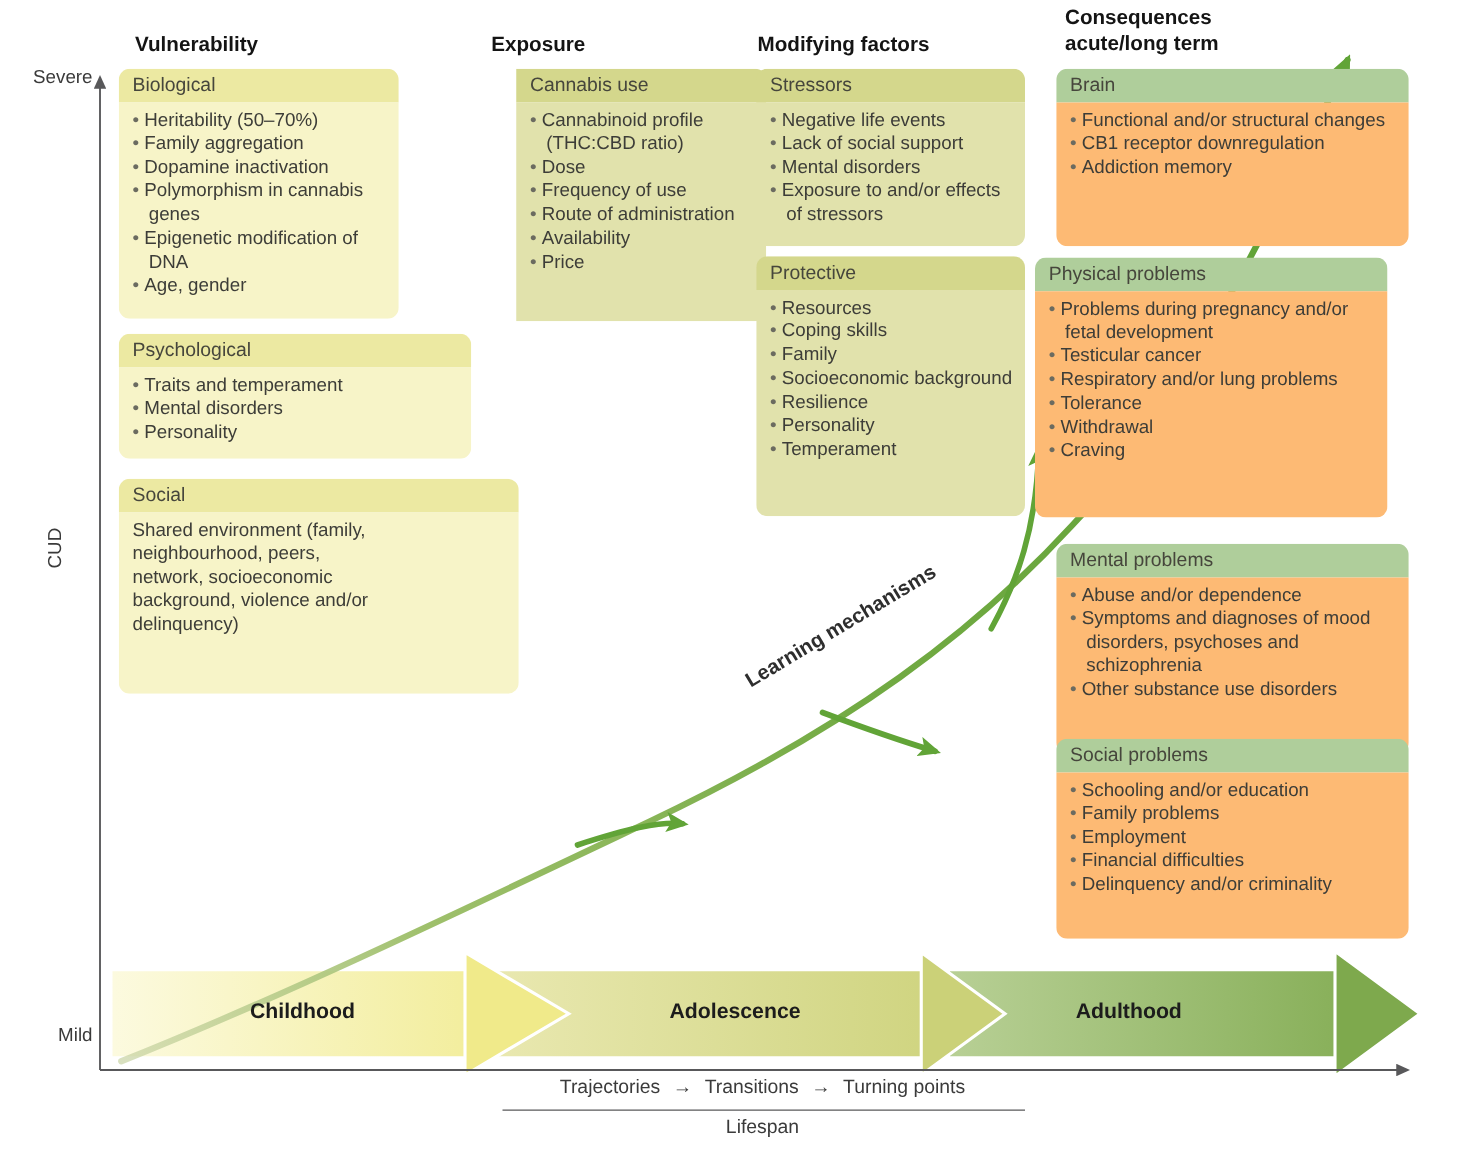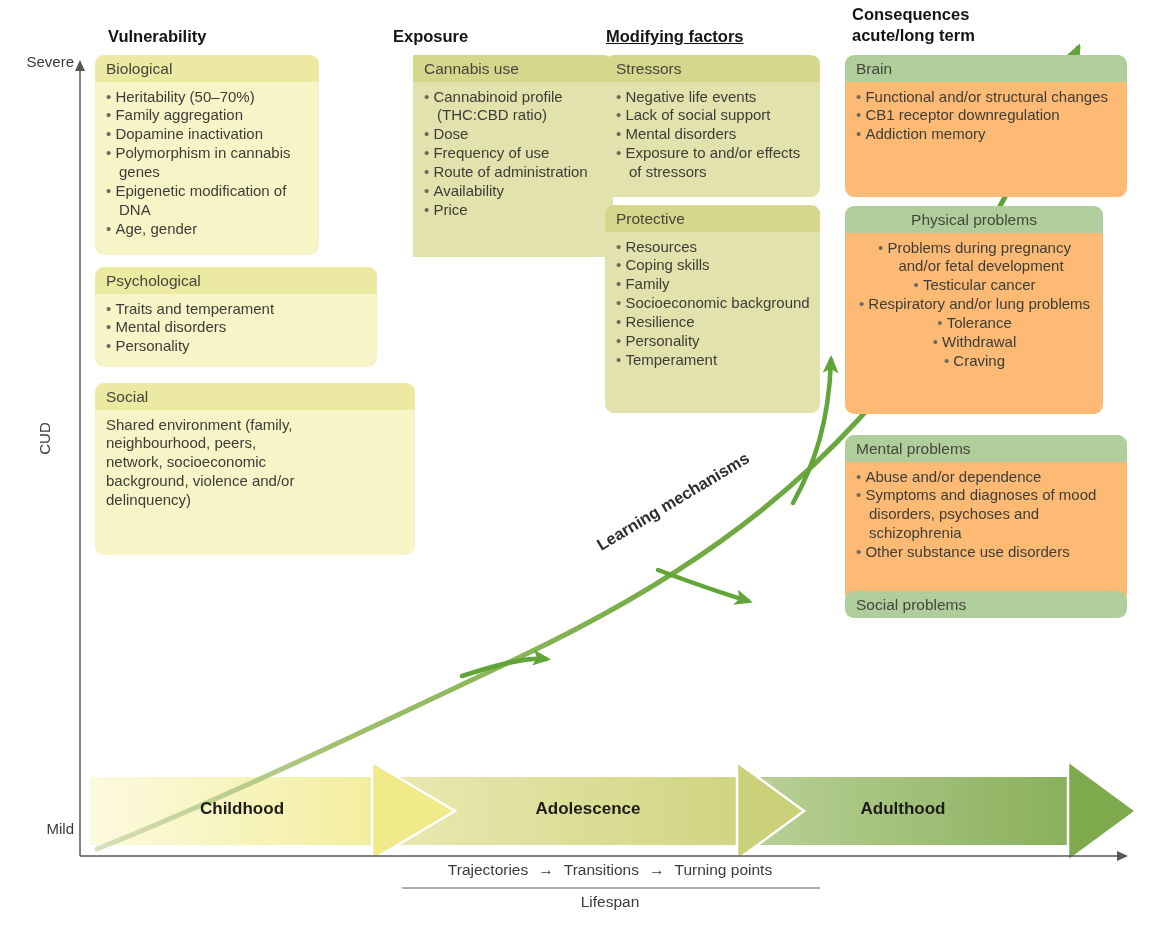--- a/index.html
+++ b/index.html
@@ -83,21 +83,21 @@
     <line x1="80" y1="856" x2="1126" y2="856" stroke="#58585a" stroke-width="1.5" marker-end="url(#mAxis)"></line>
     <line x1="402" y1="888" x2="820" y2="888" stroke="#58585a" stroke-width="1"></line>
   </svg>
 
   <div class="abs axis-label" style="left:18px;top:53px;width:56px;text-align:right;">Severe</div>
   <div class="abs axis-label" style="left:18px;top:820px;width:56px;text-align:right;">Mild</div>
   <div class="abs axis-label" style="left:28px;top:430px;transform:rotate(-90deg);">CUD</div>
 
   <div class="abs col-title" style="left:108px;top:26px;">Vulnerability</div>
   <div class="abs col-title" style="left:393px;top:26px;">Exposure</div>
-  <div class="abs col-title" style="left:606px;top:26px;text-decoration:underline;">Modifying factors</div>
+  <div class="abs col-title" style="left:606px;top:26px;">Modifying factors</div>
   <div class="abs col-title" style="left:852px;top:4px;">
     <div>Consequences</div>
     <div>acute/long term</div>
   </div>
 
   <div class="box yellow" style="left:95px;top:55px;width:224px;">
     <div class="box-header">Biological</div>
     <div class="box-body" style="min-height:158px;">
       <ul>
         <li>Heritability (50–70%)</li>
@@ -173,21 +173,21 @@
     <div class="box-header">Brain</div>
     <div class="box-body" style="min-height:100px;">
       <ul>
         <li>Functional and/or structural changes</li>
         <li>CB1 receptor downregulation</li>
         <li>Addiction memory</li>
       </ul>
     </div>
   </div>
 
-  <div class="box green" style="left:845px;top:206px;width:258px;text-align:center;">
+  <div class="box green" style="left:828px;top:206px;width:282px;">
     <div class="box-header">Physical problems</div>
     <div class="box-body" style="min-height:166px;">
       <ul>
         <li>Problems during pregnancy and/or fetal development</li>
         <li>Testicular cancer</li>
         <li>Respiratory and/or lung problems</li>
         <li>Tolerance</li>
         <li>Withdrawal</li>
         <li>Craving</li>
       </ul>
@@ -200,20 +200,29 @@
       <ul>
         <li>Abuse and/or dependence</li>
         <li>Symptoms and diagnoses of mood disorders, psychoses and schizophrenia</li>
         <li>Other substance use disorders</li>
       </ul>
     </div>
   </div>
 
   <div class="box green" style="left:845px;top:591px;width:282px;">
     <div class="box-header">Social problems</div>
+    <div class="box-body" style="min-height:118px;">
+      <ul>
+        <li>Schooling and/or education</li>
+        <li>Family problems</li>
+        <li>Employment</li>
+        <li>Financial difficulties</li>
+        <li>Delinquency and/or criminality</li>
+      </ul>
+    </div>
   </div>
 
   <div class="abs curve-label" style="left:548px;top:492px;width:250px;">Learning mechanisms</div>
 
   <div class="abs stage-label" style="left:142px;top:799px;">Childhood</div>
   <div class="abs stage-label" style="left:488px;top:799px;">Adolescence</div>
   <div class="abs stage-label" style="left:803px;top:799px;">Adulthood</div>
 
   <div class="abs caption-row" style="left:385px;top:861px;">
     <span>Trajectories</span>

